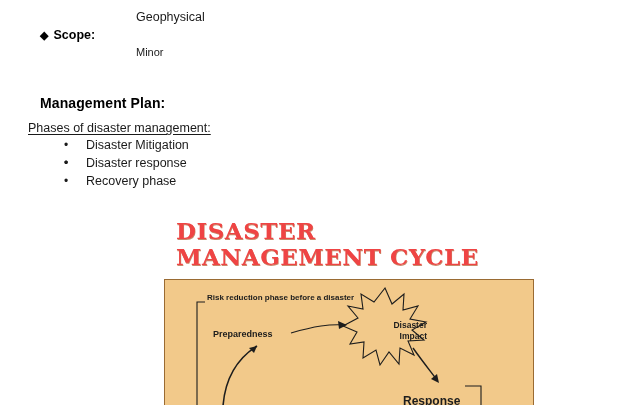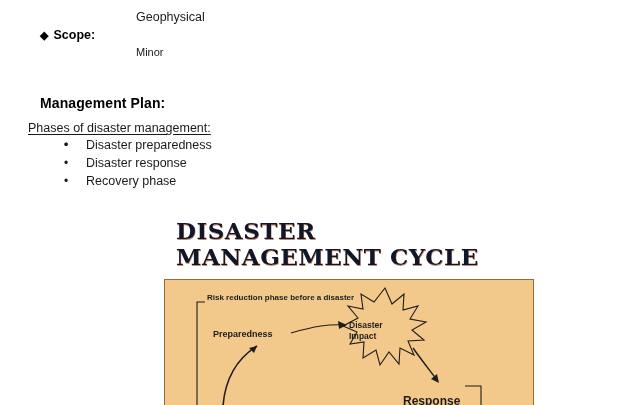--- a/index.html
+++ b/index.html
@@ -95,21 +95,21 @@
   
   .figure-title {
     position: absolute;
     left: 176px;
     top: 212px;
     width: 340px;
     font-family: "DejaVu Serif", serif;
     font-weight: bold;
     font-size: 23px;
     line-height: 26px;
-    color: #0f172a;
+    color: #ef4444;
     letter-spacing: 0.5px;
     text-shadow: 0.5px 0.5px 0 #c98a6b;
   }
   .figure-box {
     position: absolute;
     left: 164px;
     top: 273px;
     width: 368px;
     height: 132px;
     background: #f2c98a;
@@ -119,21 +119,21 @@
   .fig-label {
     position: absolute;
     font-family: "Liberation Sans", sans-serif;
     color: #1d1d1d;
     font-size: 8.5px;
     font-weight: bold;
     line-height: 11px;
   }
   .risk-label { left: 42px; top: 12px; font-size: 8px; }
   .prep-label { left: 48px; top: 49px; font-size: 9px; }
-  .impact-label { left: 184px; top: 40px; font-size: 8.5px; text-align: left; width: 52px;}
+  .impact-label { left: 210px; top: 40px; font-size: 8.5px; text-align: right; width: 52px;}
   .resp-label { left: 238px; top: 116px; font-size: 12px; }
   .fig-svg {
     position: absolute;
     left: 0; top: 0;
   }
 </style>
 </head>
 <body>
 
 <div class="page">
@@ -145,24 +145,24 @@
     <span>Scope:</span>
   </div>
   <div class="scope-value">Minor</div>
 
   <div class="mgmt-heading">Management Plan:</div>
   <div class="phases-label">Phases of disaster management:</div>
 
   <ul class="phase-list">
     <li>
       <span class="dot">•</span>
+      <span>Disaster Mitigation</span>
     </li>
     <li>
       <span class="dot">•</span>
-      <span>Disaster preparedness</span>
     </li>
     <li>
       <span class="dot">•</span>
       <span>Disaster response</span>
     </li>
     <li>
       <span class="dot">•</span>
       <span>Recovery phase</span>
     </li>
   </ul>

